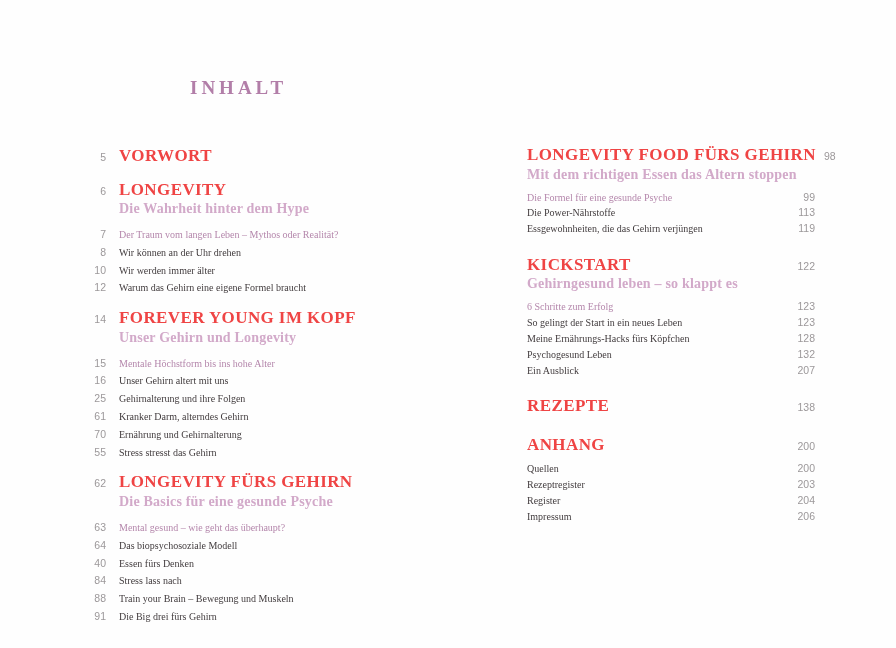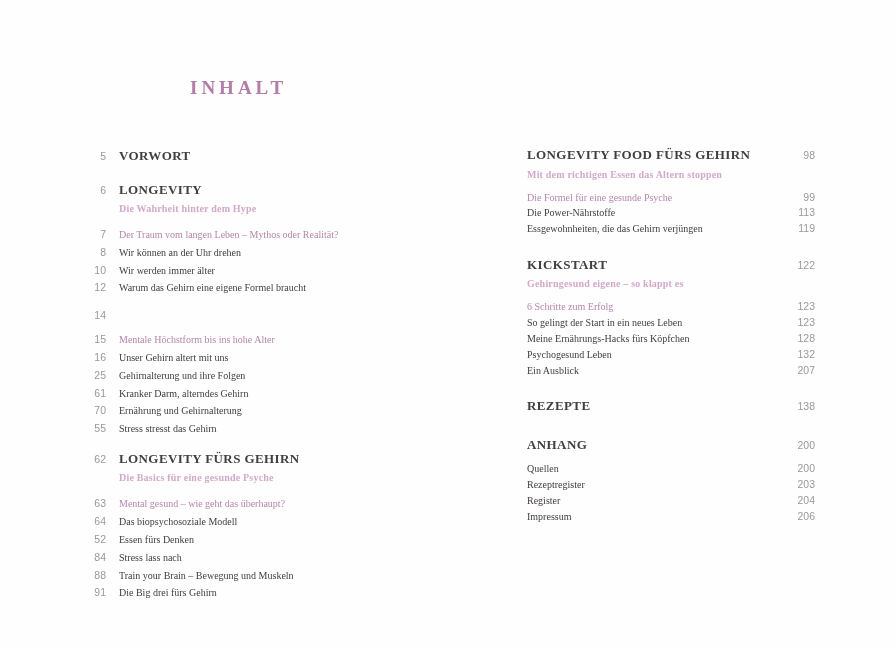--- a/index.html
+++ b/index.html
@@ -46,30 +46,30 @@
   }
 
   
   .sec-heading {
     display:flex;
     align-items:baseline;
   }
   .head-content { display:block; }
   .sec-title {
     display:block;
-    font-size:13px;
+    font-size:17px;
     font-weight:700;
     letter-spacing:0.4px;
     line-height:17.5px;
-    color:#404040;
+    color:#ef4444;
     white-space:nowrap;
   }
   .sec-sub {
     display:block;
-    font-size:10px;
+    font-size:14px;
     font-weight:700;
     letter-spacing:0.2px;
     line-height:15px;
     margin-top:3px;
     color:#d2a9c9;
     white-space:nowrap;
   }
   .col-left  .sec-heading { margin-bottom:10px; }
   .col-left  .sec-heading.no-sub { margin-bottom:16px; }
   .col-right .sec-heading { margin-bottom:8px; }
@@ -129,20 +129,24 @@
     <span class="entry-text">Wir werden immer älter</span>
   </div>
 
   <div class="entry">
     <span class="pagenum">12</span>
     <span class="entry-text">Warum das Gehirn eine eigene Formel braucht</span>
   </div>
 </div>
   <div class="sec-heading">
     <span class="pagenum">14</span>
+    <span class="head-content">
+      <span class="sec-title">FOREVER YOUNG IM KOPF</span>
+      <span class="sec-sub">Unser Gehirn und Longevity</span>
+    </span>
   </div>
 <div class="sec-entries">
   <div class="entry hl">
     <span class="pagenum">15</span>
     <span class="entry-text">Mentale Höchstform bis ins hohe Alter</span>
   </div>
 
   <div class="entry">
     <span class="pagenum">16</span>
     <span class="entry-text">Unser Gehirn altert mit uns</span>
@@ -180,21 +184,21 @@
     <span class="pagenum">63</span>
     <span class="entry-text">Mental gesund – wie geht das überhaupt?</span>
   </div>
 
   <div class="entry">
     <span class="pagenum">64</span>
     <span class="entry-text">Das biopsychosoziale Modell</span>
   </div>
 
   <div class="entry">
-    <span class="pagenum">52</span>
+    <span class="pagenum">40</span>
     <span class="entry-text">Essen fürs Denken</span>
   </div>
 
   <div class="entry">
     <span class="pagenum">84</span>
     <span class="entry-text">Stress lass nach</span>
   </div>
 
   <div class="entry">
     <span class="pagenum">88</span>
@@ -228,21 +232,21 @@
 
   <div class="entry">
     <span class="pagenum">119</span>
     <span class="entry-text">Essgewohnheiten, die das Gehirn verjüngen</span>
   </div>
 </div>
   <div class="sec-heading">
     <span class="pagenum">122</span>
     <span class="head-content">
       <span class="sec-title">KICKSTART</span>
-      <span class="sec-sub">Gehirngesund eigene – so klappt es</span>
+      <span class="sec-sub">Gehirngesund leben – so klappt es</span>
     </span>
   </div>
 <div class="sec-entries">
   <div class="entry hl">
     <span class="pagenum">123</span>
     <span class="entry-text">6 Schritte zum Erfolg</span>
   </div>
 
   <div class="entry">
     <span class="pagenum">123</span>

